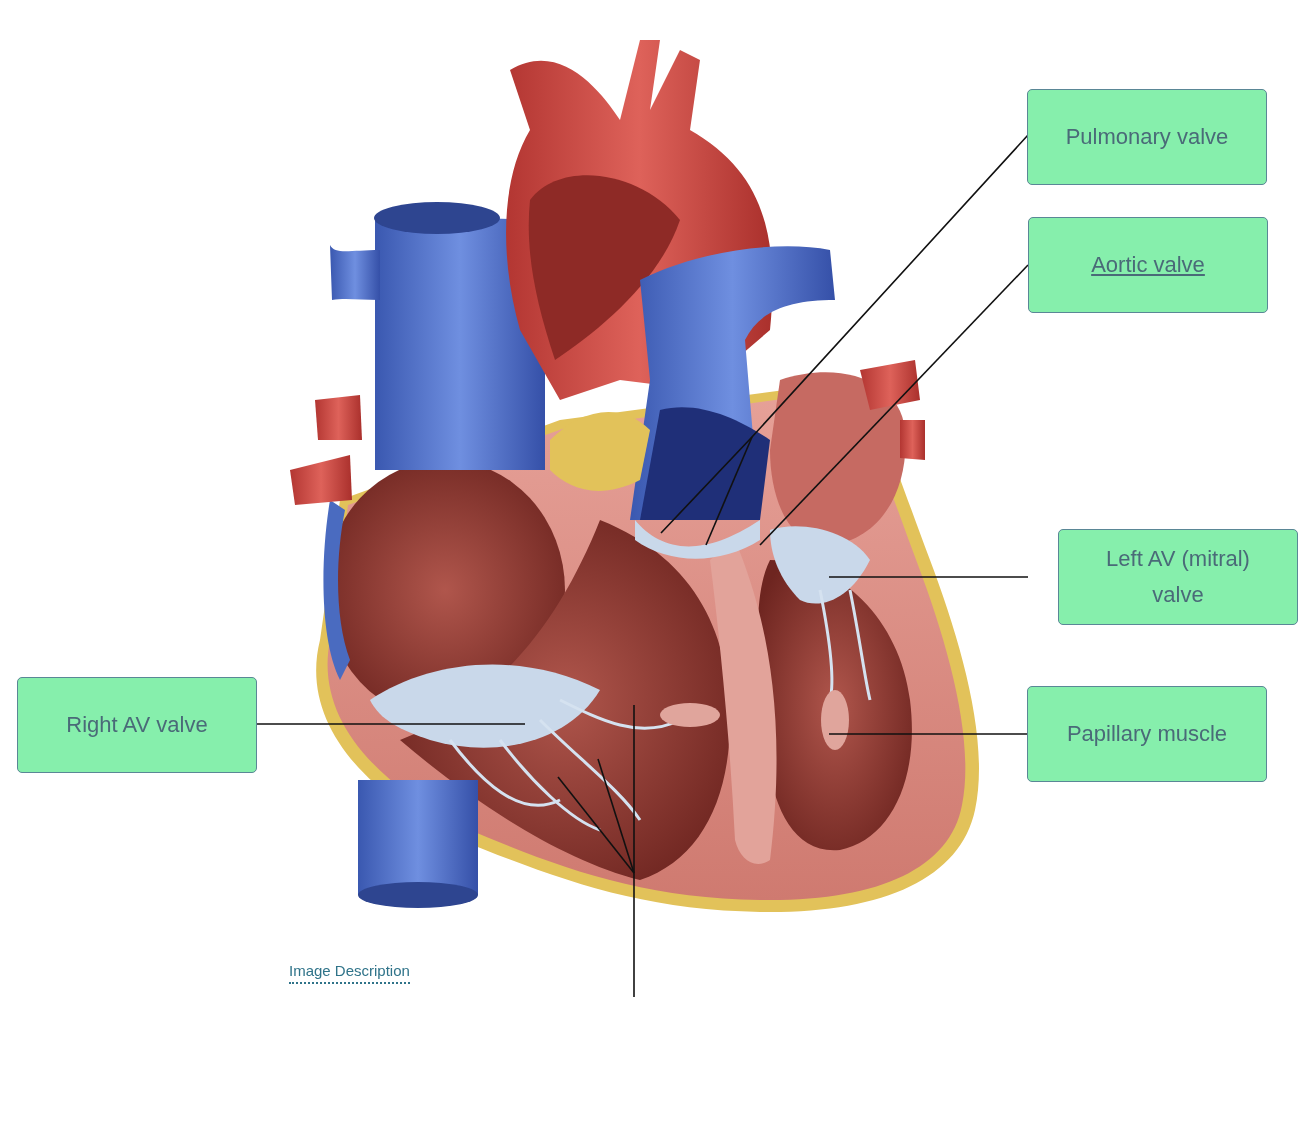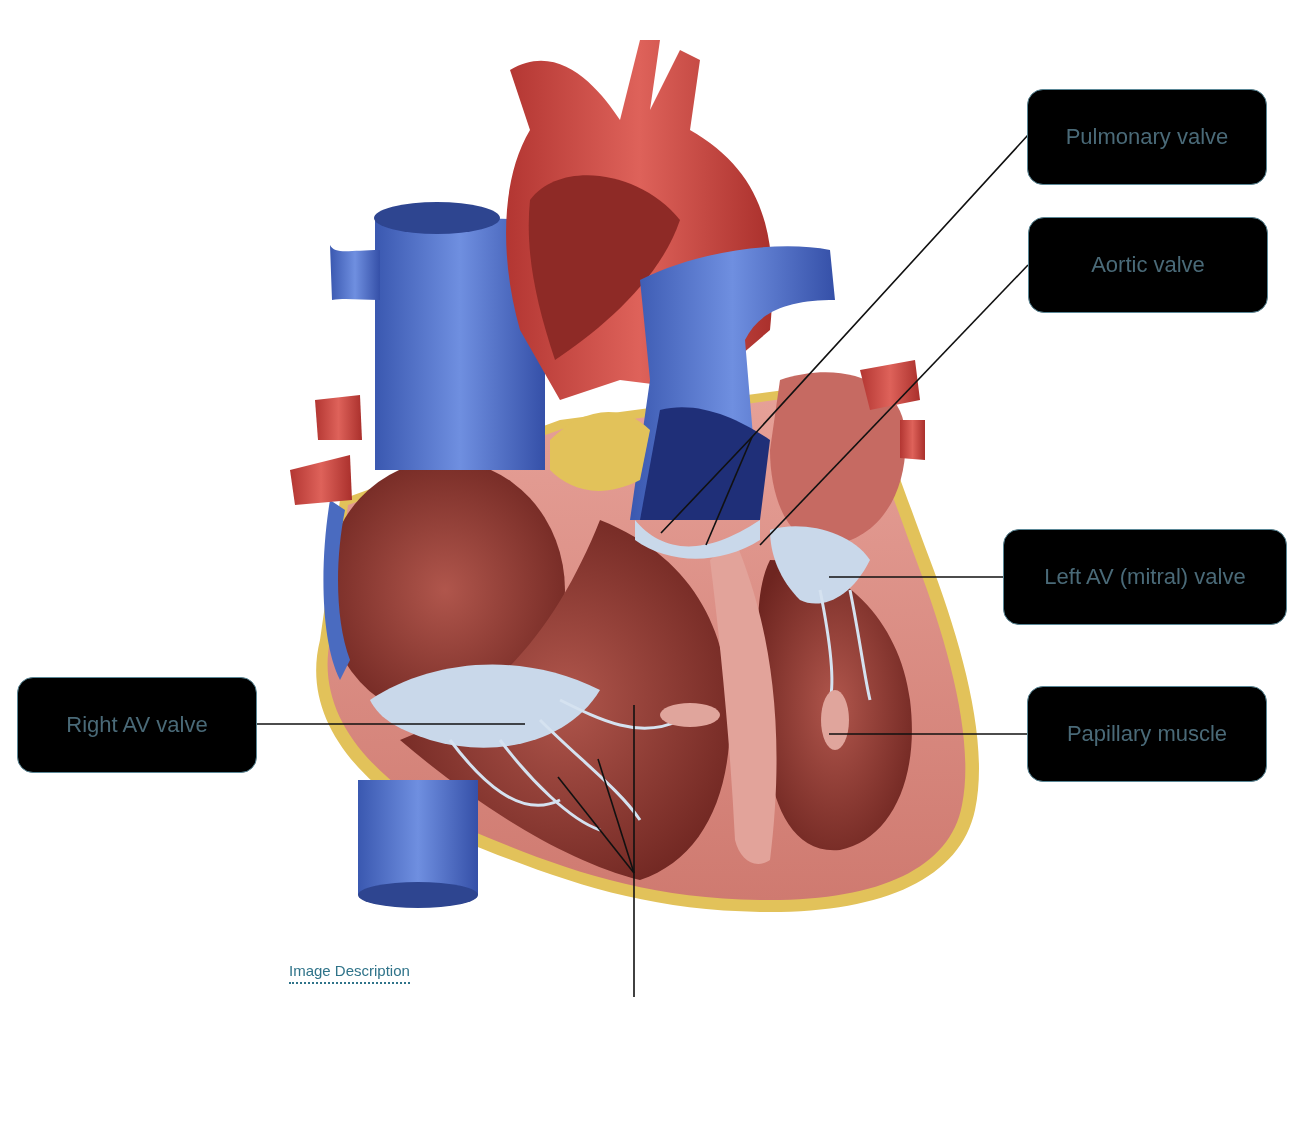--- a/index.html
+++ b/index.html
@@ -1,20 +1,20 @@
 <!DOCTYPE html>
 <html><head>
 <meta charset="utf-8">
 <style>
   html, body { margin:0; padding:0; background:#ffffff; }
   body { width:1306px; height:1138px; position:relative; overflow:hidden; font-family:"Liberation Sans", sans-serif; }
   .stage { position:absolute; left:0; top:0; width:1306px; height:1138px; }
   .label-box {
-    position:absolute; box-sizing:border-box; background:#000000;
-    border:1.5px solid #5a8796; border-radius:16px;
+    position:absolute; box-sizing:border-box; background:#86efac;
+    border:1.5px solid #5a8796; border-radius:5px;
     display:flex; align-items:center; justify-content:center; text-align:center;
     color:#4a6a78; font-size:22px; line-height:36px; padding:0 10px;
   }
   .img-desc {
     position:absolute; left:289px; top:962px; color:#2f7389; font-size:15px;
     border-bottom:2px dotted #2f7389; padding-bottom:3px; cursor:pointer; text-decoration:none;
   }
   svg { position:absolute; left:0; top:0; }
 </style>
 </head>
@@ -107,24 +107,24 @@
       <line x1="256" y1="724" x2="525" y2="724"></line>
       <line x1="634" y1="705" x2="634" y2="997"></line>
       <line x1="634" y1="873" x2="598" y2="759"></line>
       <line x1="634" y1="873" x2="558" y2="777"></line>
     </g>
   </svg>
 
   <div class="label-box" style="left:1027px; top:89px; width:240px; height:96px;">
     <span>Pulmonary valve</span>
   </div>
-  <div class="label-box" style="left:1028px; top:217px; width:240px; height:96px;">
+  <div class="label-box" style="left:1028px; top:217px; width:240px; height:96px;text-decoration:underline;">
     <span>Aortic valve</span>
   </div>
-  <div class="label-box" style="left:1003px; top:529px; width:284px; height:96px; padding:16px 28px;">
+  <div class="label-box" style="left:1058px; top:529px; width:240px; height:96px; padding:16px 28px;">
     <span>Left AV (mitral) valve</span>
   </div>
   <div class="label-box" style="left:1027px; top:686px; width:240px; height:96px;text-align:center;">
     <span>Papillary muscle</span>
   </div>
   <div class="label-box" style="left:17px; top:677px; width:240px; height:96px;">
     <span>Right AV valve</span>
   </div>
 
   <a class="img-desc">Image Description</a>

